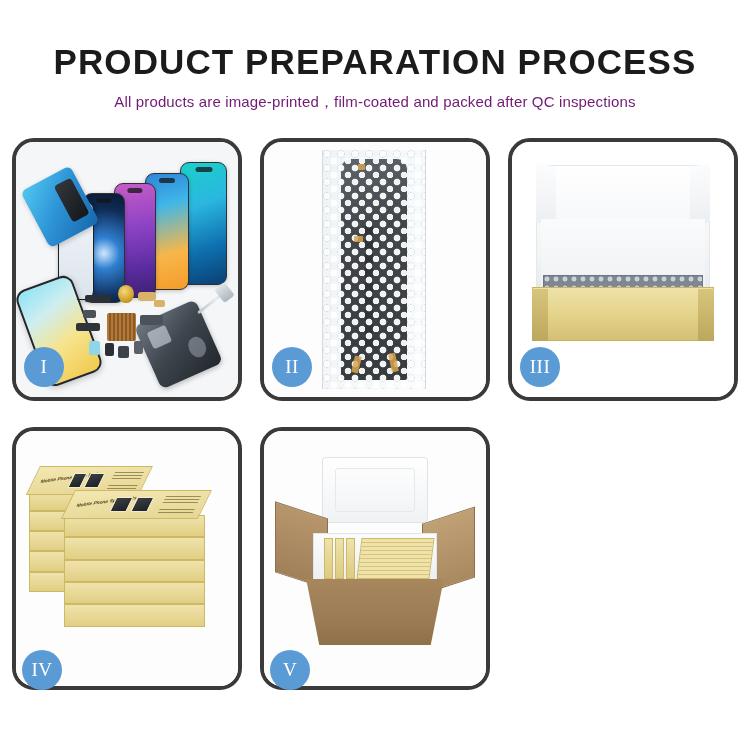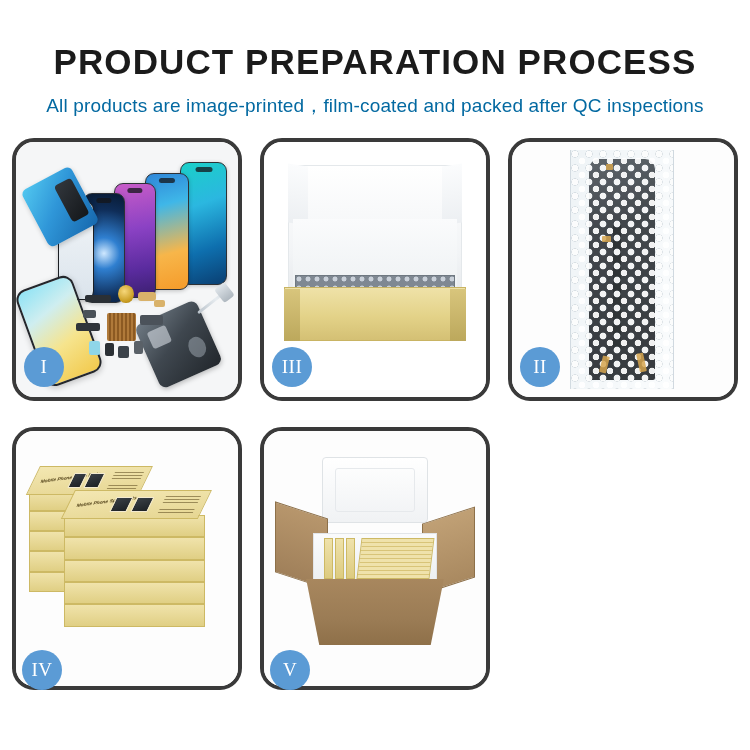--- a/index.html
+++ b/index.html
@@ -27,22 +27,22 @@
     font-weight: bold;
     letter-spacing: 1.1px;
     color: #1b1b1b;
     margin-top: 44px;
     line-height: 1.05;
     white-space: nowrap;
     font-family: "Liberation Sans", sans-serif;
   }
 
   .subtitle {
-    font-size: 19px;
-    color: #0369a1;
+    font-size: 15px;
+    color: #701a75;
     margin-top: 12px;
     letter-spacing: 0.15px;
     white-space: nowrap;
     font-family: "Liberation Sans", sans-serif;
   }
 
   
   .grid {
     position: absolute;
     left: 12px;
@@ -420,47 +420,47 @@
           <div class="part pt9"></div>
           <div class="part pt10"></div>
           <div class="part pt11"></div>
           <div class="part pt12"></div>
           <div class="driver"></div>
         </div>
       </div>
       <div class="badge">I</div>
     </div>
 
-    <div class="panel p3">
-      <div class="panel-photo">
-        <div class="lid-back"></div>
-        <div class="lid-flap-l"></div>
-        <div class="lid-flap-r"></div>
-        <div class="foam"></div>
-        <div class="box-inner-bubbles"></div>
-        <div class="box-front"></div>
-      </div>
-      <div class="badge">III</div>
-    </div>
-
     <div class="panel p2">
       <div class="panel-photo">
         <div class="bag">
           <div class="inner-part"></div>
           <div class="bubbles2"></div>
           <div class="bubbles"></div>
           <div class="tape tp1"></div>
           <div class="tape tp2"></div>
           <div class="tape tp3"></div>
           <div class="tape tp4"></div>
         </div>
       </div>
       <div class="badge">II</div>
     </div>
 
+    <div class="panel p3">
+      <div class="panel-photo">
+        <div class="lid-back"></div>
+        <div class="lid-flap-l"></div>
+        <div class="lid-flap-r"></div>
+        <div class="foam"></div>
+        <div class="box-inner-bubbles"></div>
+        <div class="box-front"></div>
+      </div>
+      <div class="badge">III</div>
+    </div>
+
     <div class="panel p4 badge-low">
       <div class="panel-photo">
         <div class="stackwrap">
           <div class="sbox sl1"></div>
           <div class="sbox sl2"></div>
           <div class="sbox sl3"></div>
           <div class="sbox sl4"></div>
           <div class="sbox sl5"></div>
           <div class="sbox sr1"></div>
           <div class="sbox sr2"></div>

